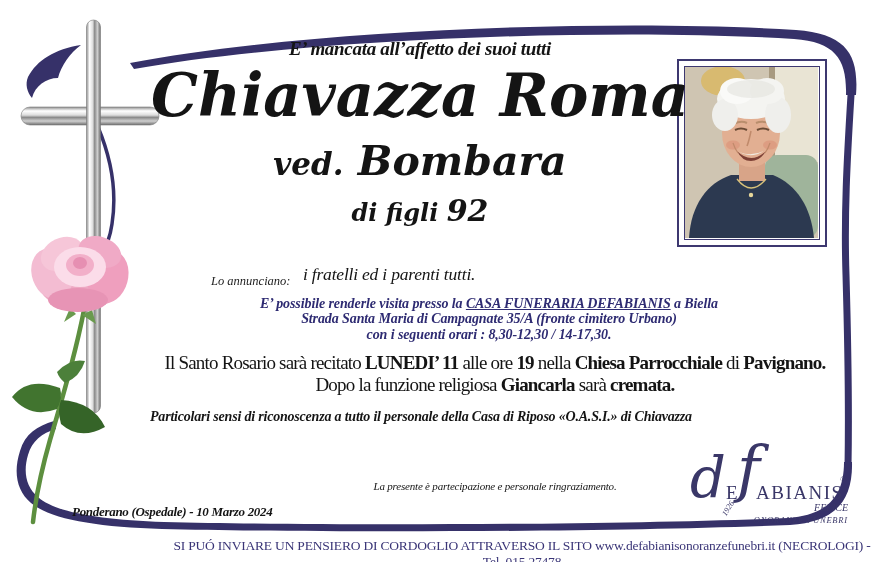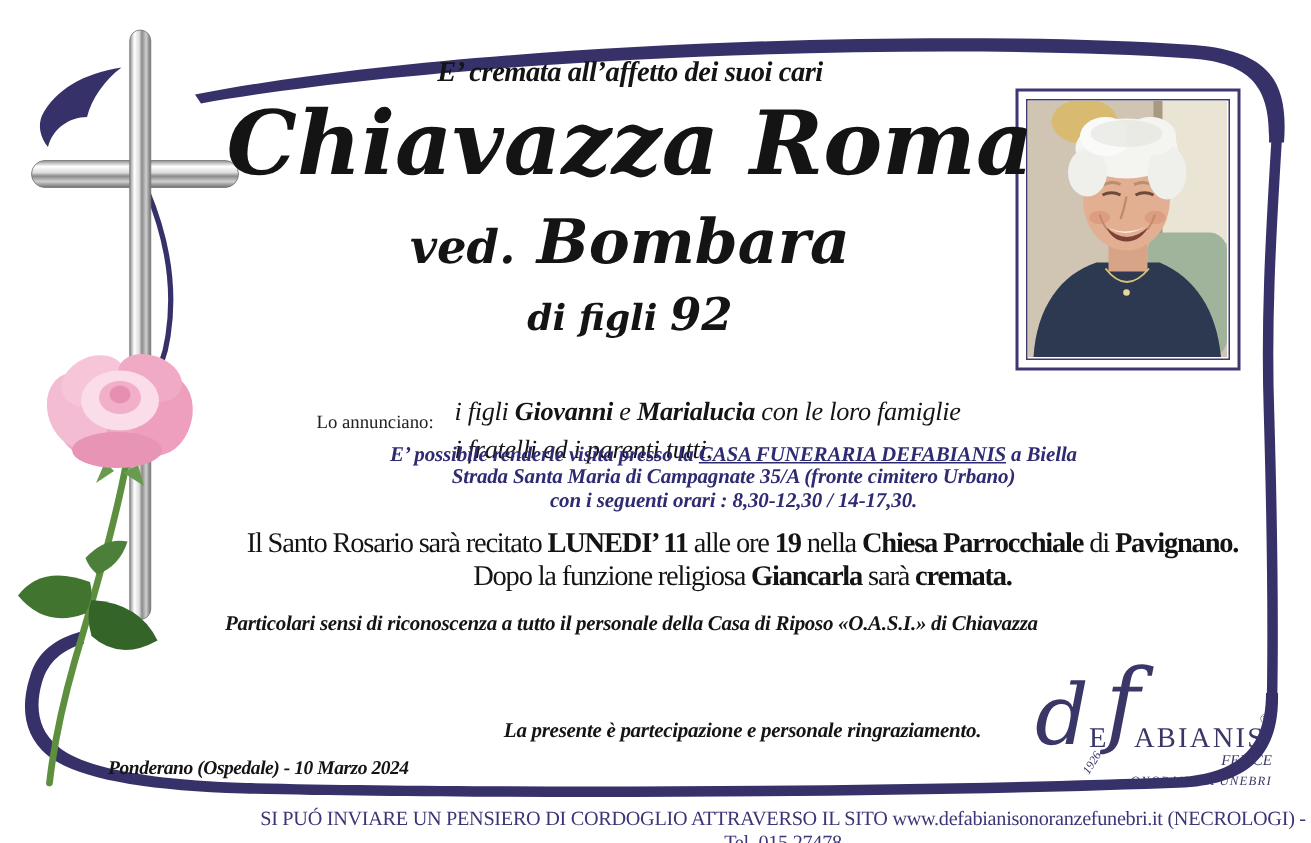--- a/index.html
+++ b/index.html
@@ -14,33 +14,33 @@
   .intro{top:38px;font-family:"Liberation Serif",serif;font-style:italic;font-weight:bold;
          font-size:19px;letter-spacing:-.3px;}
   .name{top:66px;font-family:"DejaVu Serif",serif;font-style:italic;font-weight:bold;
         font-size:59px;line-height:1;letter-spacing:0;}
   .ved{top:141px;font-family:"DejaVu Serif",serif;font-style:italic;font-weight:bold;
        font-size:41px;line-height:1;}
   .ved .small{font-size:31px;}
   .anni{top:196px;font-family:"DejaVu Serif",serif;font-style:italic;font-weight:bold;
         font-size:24px;line-height:1;}
   .anni .num{font-size:30px;}
-  .announce-label{left:211px;top:274px;font-size:12.5px;color:#222;}
+  .announce-label{left:211px;top:274px;font-style:italic;font-size:12.5px;color:#222;}
   .announce-lines{left:303px;top:262px;font-style:italic;font-size:17.5px;line-height:1.42;
                   letter-spacing:-.2px;}
   .b{font-weight:bold;}
   .visit{left:144px;width:690px;top:296px;text-align:center;color:#2e2b72;
          font-weight:bold;font-style:italic;font-size:14px;line-height:1.1;letter-spacing:-.1px;}
   .visit .u{text-decoration:underline;}
   .funeral{left:140px;width:710px;top:352px;text-align:center;
            font-size:19px;line-height:1.16;letter-spacing:-.8px;}
   .thanks{left:150px;width:690px;top:407px;text-align:left;
           font-weight:bold;font-style:italic;font-size:14px;line-height:1.38;letter-spacing:-.2px;}
   .closing{left:150px;width:690px;top:480px;text-align:center;
-           font-weight:bold;font-style:italic;font-size:14px;letter-spacing:-.2px;}
+           font-weight:normal;font-style:italic;font-size:11px;letter-spacing:-.2px;}
   .place-date{left:72px;top:504px;font-weight:bold;font-style:italic;font-size:13px;
               letter-spacing:-.3px;}
   .footer{left:170px;right:0;top:538px;text-align:center;color:#3a3577;
           font-size:13.5px;letter-spacing:-.2px;}
   
   .photo{left:677px;top:59px;width:150px;height:188px;background:#ffffff;
          border:2px solid #3d3870;padding:5px;box-sizing:border-box;}
   .photo-inner{width:136px;height:174px;border:1.5px solid #3d3870;box-sizing:border-box;overflow:hidden;}
   
   .logo{left:690px;top:446px;width:162px;height:86px;color:#3a3768;}
@@ -138,34 +138,33 @@
       <ellipse cx="93" cy="48" rx="13" ry="18" fill="#efefec"></ellipse>
       <ellipse cx="52" cy="24" rx="17" ry="13" fill="#fafaf8"></ellipse>
       <ellipse cx="82" cy="24" rx="17" ry="13" fill="#f4f4f1"></ellipse>
       <ellipse cx="66" cy="22" rx="24" ry="9" fill="#e3e3de" opacity="0.6"></ellipse>
       <path d="M 52,112 Q 66,130 81,112" stroke="#d8c27a" stroke-width="1.3" fill="none"></path>
       <circle cx="66" cy="128" r="2.2" fill="#e7d79a"></circle>
     </svg>
   </div>
 </div>
 
-<div class="abs head-col intro">E’ cremata all’affetto dei suoi cari</div>
+<div class="abs head-col intro">E’ mancata all’affetto dei suoi tutti</div>
 <div class="abs head-col name">Chiavazza Roma</div>
 <div class="abs head-col ved">
   <span class="small">ved.</span>
   <span>Bombara</span>
 </div>
 <div class="abs head-col anni">
   <span>di figli</span>
   <span class="num">92</span>
 </div>
 
 <div class="abs announce-label">Lo annunciano:</div>
 <div class="abs announce-lines">
-  <div><span>i figli </span><span class="b">Giovanni</span><span> e </span><span class="b">Marialucia</span><span> con le loro famiglie</span></div>
   <div>i fratelli ed i parenti tutti.</div>
 </div>
 
 <div class="abs visit">
   <div><span>E’ possibile renderle visita presso la </span><span class="u">CASA FUNERARIA DEFABIANIS</span><span> a Biella</span></div>
   <div>Strada Santa Maria di Campagnate 35/A (fronte cimitero Urbano)</div>
   <div>con i seguenti orari : 8,30-12,30 / 14-17,30.</div>
 </div>
 
 <div class="abs funeral">

